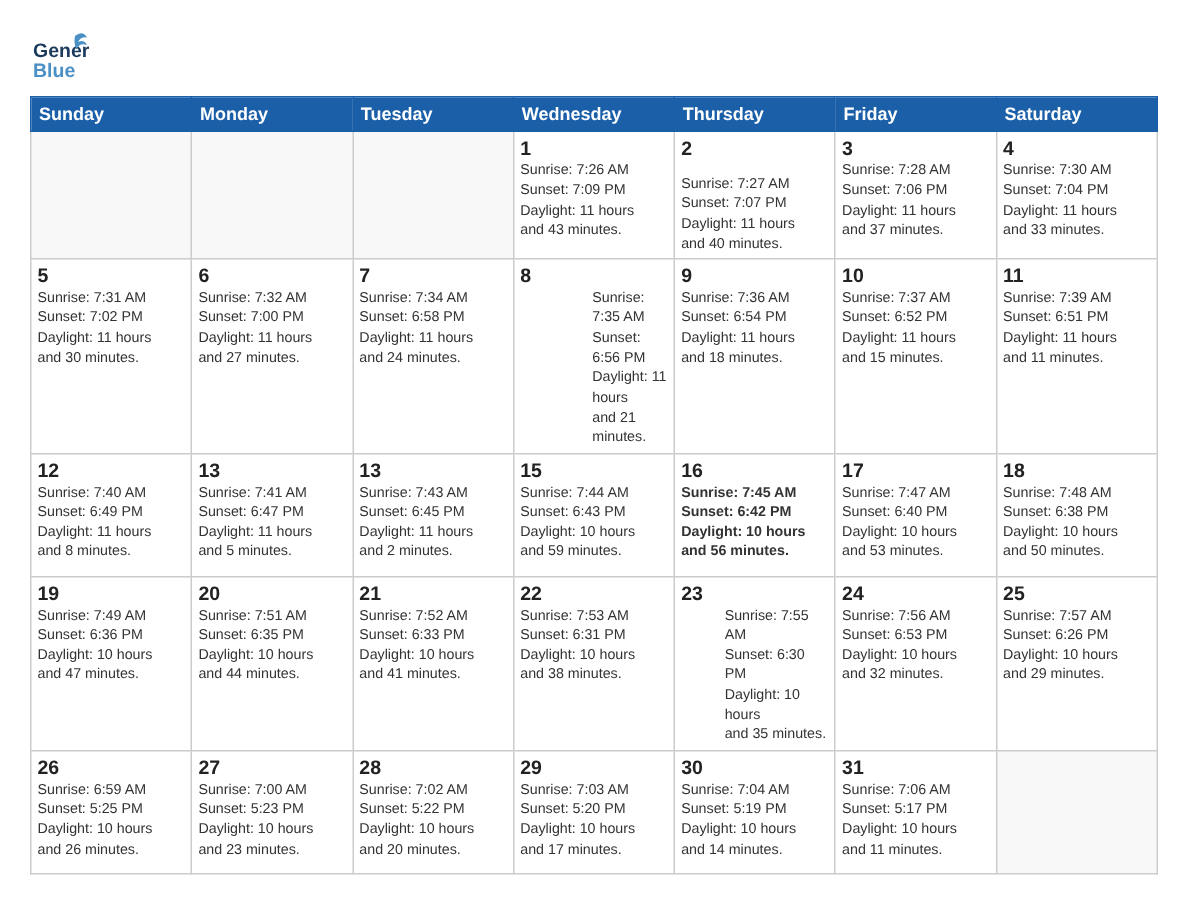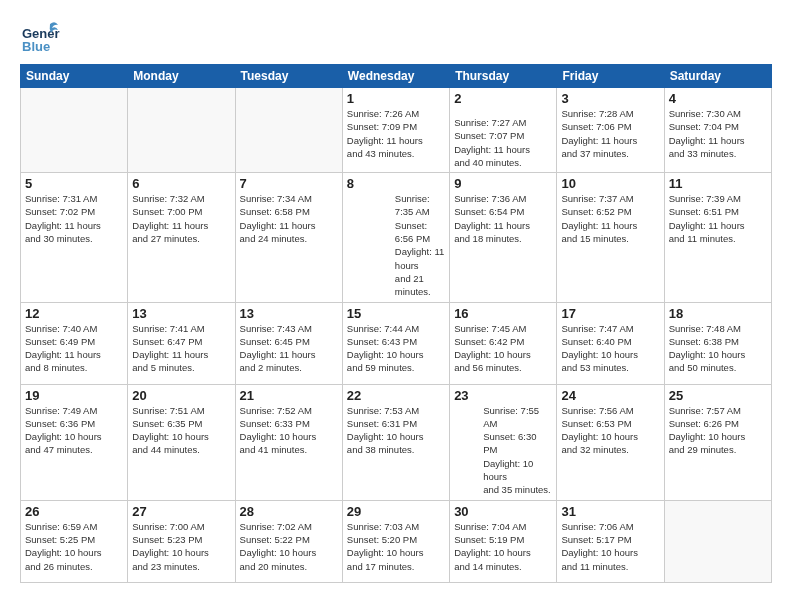--- a/index.html
+++ b/index.html
@@ -221,21 +221,21 @@
           </td>
           <td>
             <div class="day-num">15</div>
             <div class="day-info" style="white-space: pre-line;">Sunrise: 7:44 AM
 Sunset: 6:43 PM
 Daylight: 10 hours
 and 59 minutes.</div>
           </td>
           <td>
             <div class="day-num">16</div>
-            <div class="day-info" style="white-space: pre-line;">Sunrise: 7:45 AM
+            <div class="day-info" style="white-space: pre-line; font-weight: bold;">Sunrise: 7:45 AM
 Sunset: 6:42 PM
 Daylight: 10 hours
 and 56 minutes.</div>
           </td>
           <td>
             <div class="day-num">17</div>
             <div class="day-info" style="white-space: pre-line;">Sunrise: 7:47 AM
 Sunset: 6:40 PM
 Daylight: 10 hours
 and 53 minutes.</div>

